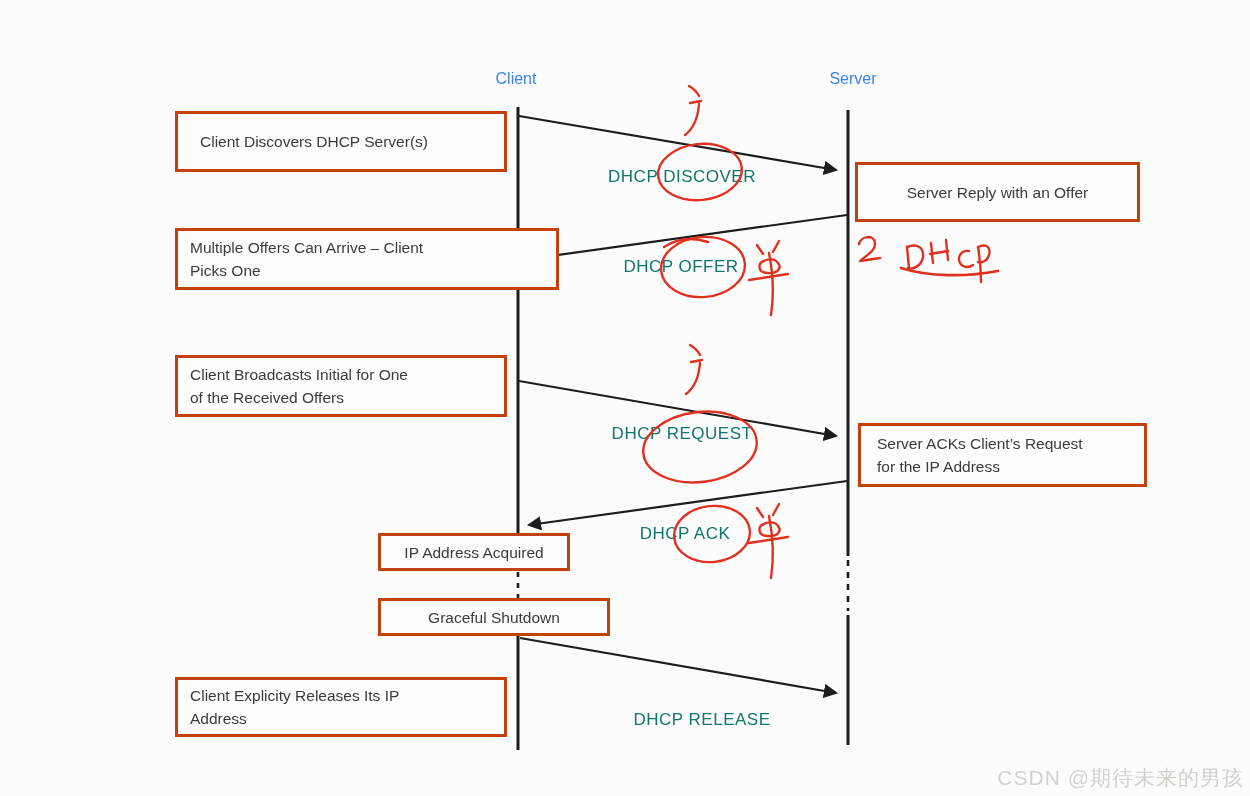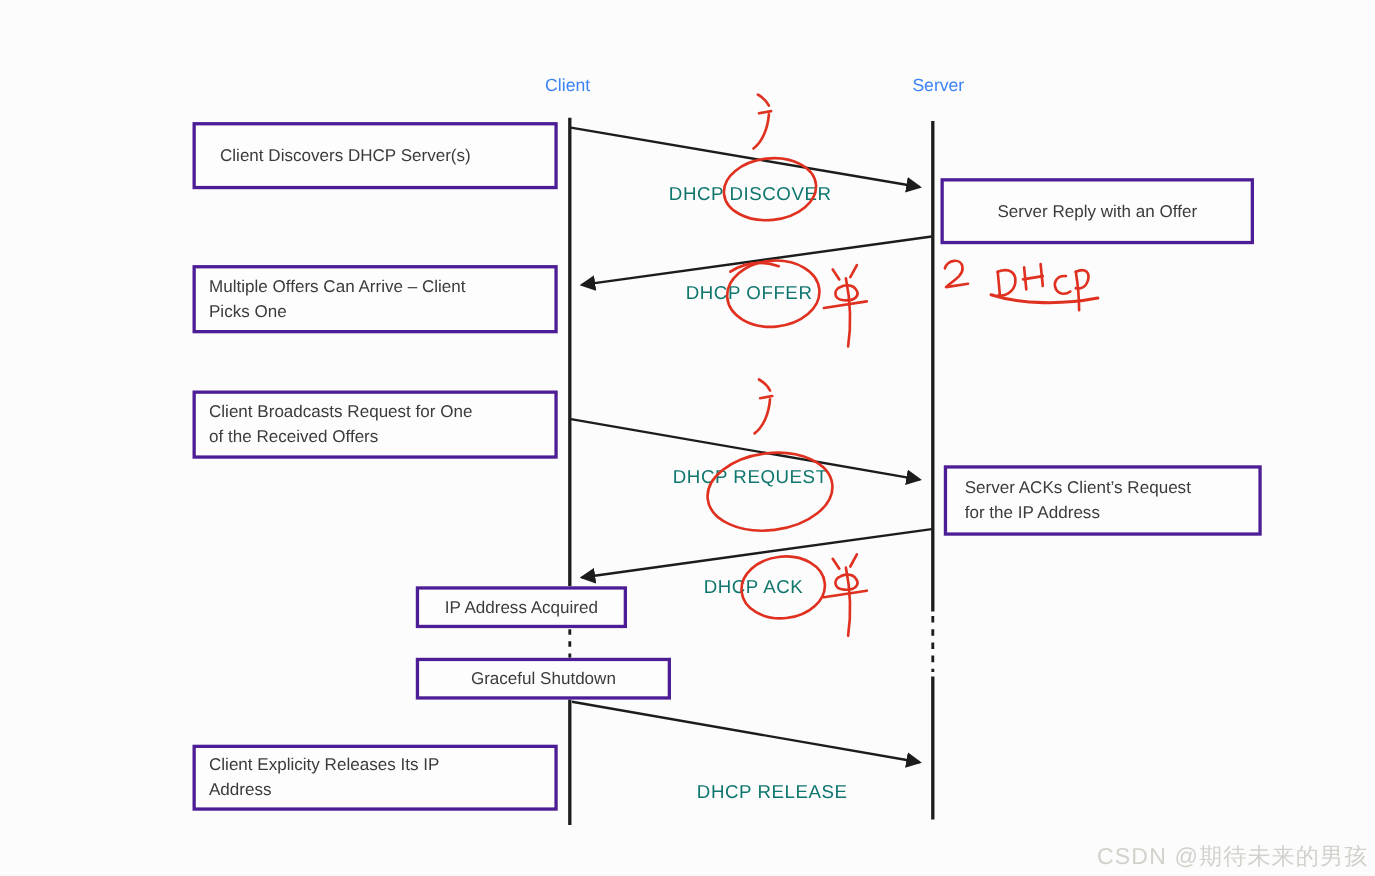--- a/index.html
+++ b/index.html
@@ -11,21 +11,21 @@
   .layer{position:absolute;left:0;top:0;pointer-events:none;}
   .title{
     position:absolute;top:8px;left:682px;transform:translateX(-50%);
     font-size:21px;letter-spacing:0.3px;color:#2e2e2e;white-space:nowrap;
   }
   .actor{
     position:absolute;top:70px;transform:translateX(-50%);
     font-size:16px;color:#3b82f6;white-space:nowrap;
   }
   .note{
-    position:absolute;box-sizing:border-box;border:3px solid #4c1d95;
+    position:absolute;box-sizing:border-box;border:3px solid #c2410c;
     background:#fdfdfd;color:#3b3b3b;font-size:15.5px;line-height:23px;
     display:flex;align-items:center;padding:0 12px;z-index:2;
   }
   .note.center{justify-content:center;text-align:left;}
   .note .ln{display:block;white-space:nowrap;}
   .msg{
     position:absolute;transform:translateX(-50%);font-size:17px;
     letter-spacing:0.5px;color:#0f766e;white-space:nowrap;z-index:2;
   }
   .watermark{
@@ -67,30 +67,30 @@
 
   <div class="actor" style="left:516px;">Client</div>
   <div class="actor" style="left:853px;">Server</div>
 
   <div class="note" style="left:175px;top:111px;width:332px;height:61px;padding-left:22px;">
     <div>
         <span class="ln">Client Discovers DHCP Server(s)</span>
       </div>
   </div>
 
-  <div class="note" style="left:175px;top:241px;width:332px;height:62px;">
+  <div class="note" style="left:175px;top:228px;width:384px;height:62px;">
     <div>
       <span class="ln">Multiple Offers Can Arrive – Client</span>
       <span class="ln">Picks One</span>
     </div>
   </div>
 
   <div class="note" style="left:175px;top:355px;width:332px;height:62px;">
     <div>
-      <span class="ln">Client Broadcasts Request for One</span>
+      <span class="ln">Client Broadcasts Initial for One</span>
       <span class="ln">of the Received Offers</span>
     </div>
   </div>
 
   <div class="note" style="left:175px;top:677px;width:332px;height:60px;">
     <div>
       <span class="ln">Client Explicity Releases Its IP</span>
       <span class="ln">Address</span>
     </div>
   </div>

